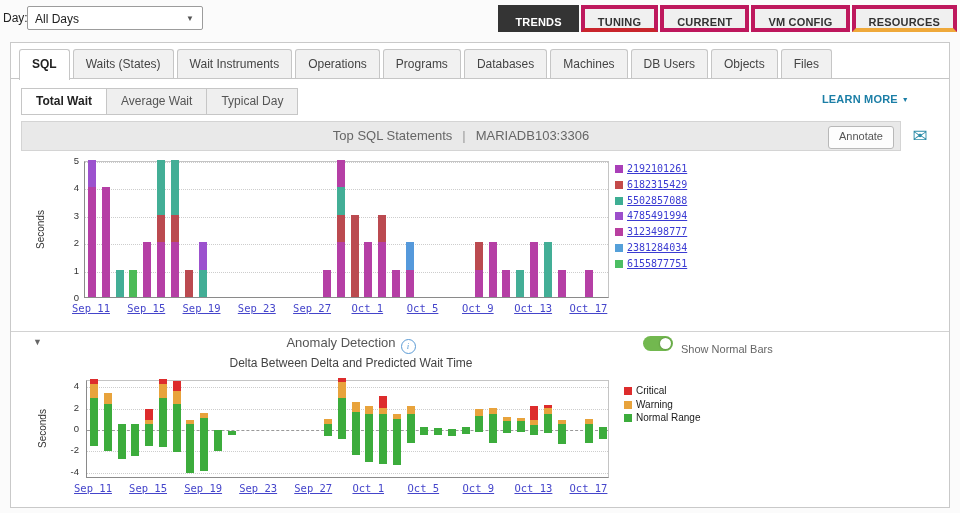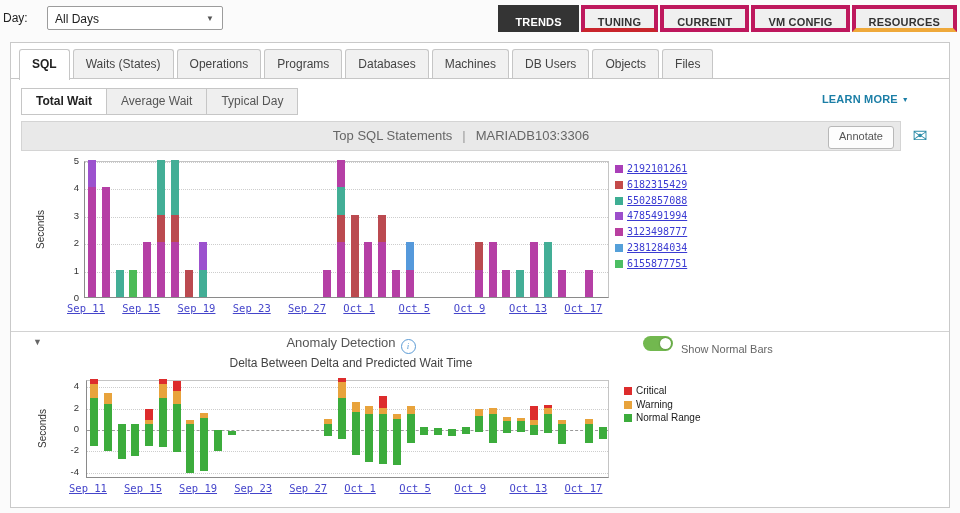--- a/index.html
+++ b/index.html
@@ -2,21 +2,21 @@
 <html><head>
 <meta charset="utf-8">
 <style>
   html,body{margin:0;padding:0;background:#FBFBFB;width:960px;height:513px;overflow:hidden;
     font-family:"Liberation Sans",sans-serif;-webkit-font-smoothing:antialiased;}
   .screen{position:absolute;left:0;top:0;width:960px;height:513px;}
   
   .day-label{position:absolute;left:3px;top:11px;font-size:12px;color:#222;}
   .day-dd{position:absolute;left:27px;top:6px;width:176px;height:24px;background:#fff;
     border:1px solid #9c9c9c;border-radius:2px;font-size:12px;color:#222;line-height:24px;
-    padding-left:7px;box-sizing:border-box;cursor:pointer;margin-left:20px;}
+    padding-left:7px;box-sizing:border-box;cursor:pointer;}
   .day-dd .caret{position:absolute;right:8px;top:0;font-size:8px;color:#555;line-height:24px;}
   .navbtns{position:absolute;right:3px;top:5px;display:flex;gap:2px;}
   .navbtn{height:27px;line-height:27px;padding:0 13px;font-size:11px;font-weight:bold;color:#333;
     background:#F0F0F0;border:4px solid #be185d;box-sizing:border-box;cursor:pointer;letter-spacing:.2px;}
   .navbtn.active{background:#343434;color:#fff;border-color:#343434;}
   .navbtn.accented{border-bottom-width:4px;border-bottom-style:solid;}
   
   .card{position:absolute;left:10px;top:42px;width:938px;height:464px;background:#fff;
     border:1px solid #C9C9C9;}
   .tabs{position:absolute;left:8px;top:6px;display:flex;z-index:2;}
@@ -53,21 +53,21 @@
     background:#fff;box-shadow:0 0 2px rgba(0,0,0,.4);}
   .togglelabel{position:absolute;left:670px;top:300px;font-size:11px;color:#666;}
   .anomsub{position:absolute;left:60px;width:560px;top:313px;text-align:center;font-size:12px;color:#444;}
   
   .plot{position:absolute;background:#fff;border:1px solid #C4C4C4;border-left-color:#8a8a8a;
     border-bottom-color:#8a8a8a;box-sizing:border-box;}
   .grid{position:absolute;left:0;right:0;height:0;border-top:1px dotted #CDCDCD;}
   .zline{position:absolute;left:0;right:0;height:0;border-top:1px dashed #999;}
   .barseg{position:absolute;}
   .ytick{position:absolute;width:22px;text-align:right;font-size:9.5px;color:#333;}
-  .xtick{position:absolute;width:48px;text-align:left;font-size:10.5px;
+  .xtick{position:absolute;width:48px;text-align:center;font-size:10.5px;
     font-family:"DejaVu Sans Mono",monospace;color:#4545CB;text-decoration:underline;cursor:pointer;}
   .ylab{position:absolute;writing-mode:vertical-rl;transform:rotate(180deg);text-align:center;
     font-size:10px;color:#333;}
   .lgrow{position:absolute;white-space:nowrap;}
   .lgsq{display:inline-block;width:8px;height:8px;margin-right:4px;}
   .lglink{font-size:10px;font-family:"DejaVu Sans Mono",monospace;color:#3B3BD2;
     text-decoration:underline;cursor:pointer;vertical-align:1px;}
   .lgtext{font-size:10px;color:#1a1a1a;vertical-align:1px;}
 </style>
 </head>
@@ -84,20 +84,21 @@
       <div class="navbtn accented" style="border-bottom-color: rgb(201, 37, 44);">TUNING</div>
       <div class="navbtn">CURRENT</div>
       <div class="navbtn">VM CONFIG</div>
       <div class="navbtn accented" style="border-bottom-color: rgb(239, 169, 59);">RESOURCES</div>
     </div>
 
   <div class="card">
     <div class="tabs" id="tabs">
         <div class="tab active">SQL</div>
         <div class="tab">Waits (States)</div>
+        <div class="tab">Wait Instruments</div>
         <div class="tab">Operations</div>
         <div class="tab">Programs</div>
         <div class="tab">Databases</div>
         <div class="tab">Machines</div>
         <div class="tab">DB Users</div>
         <div class="tab">Objects</div>
         <div class="tab">Files</div>
       </div>
     <div class="tabrule"></div>
     <div class="subtabs" id="subtabs">

